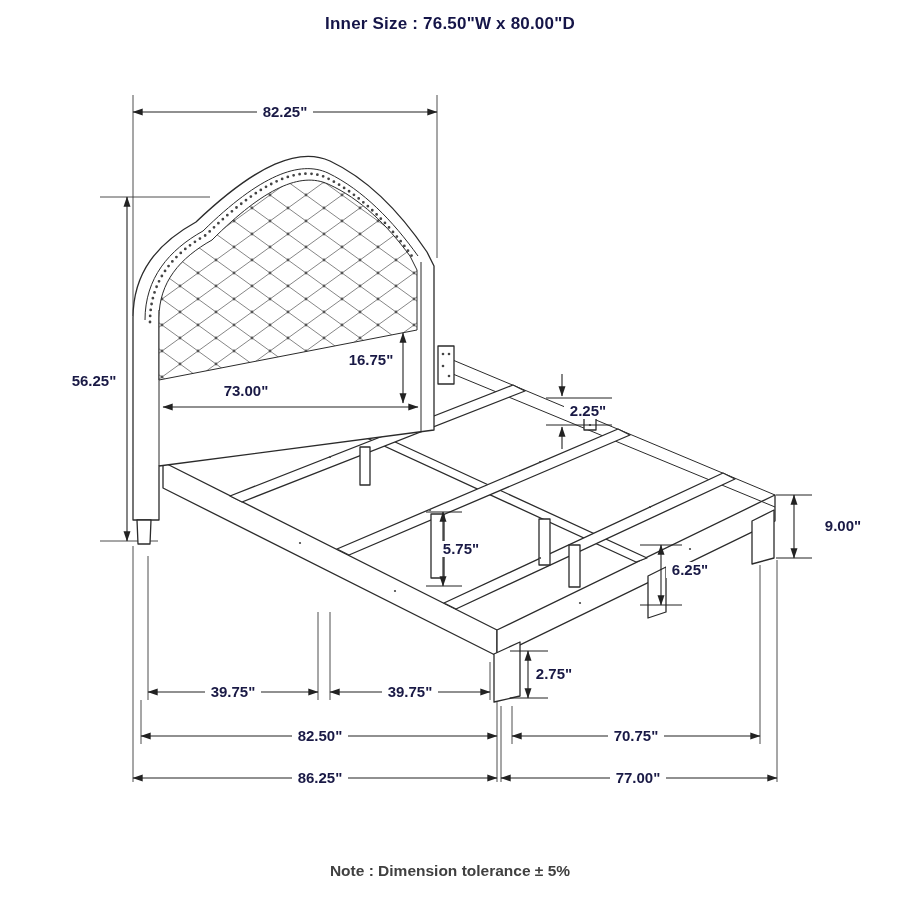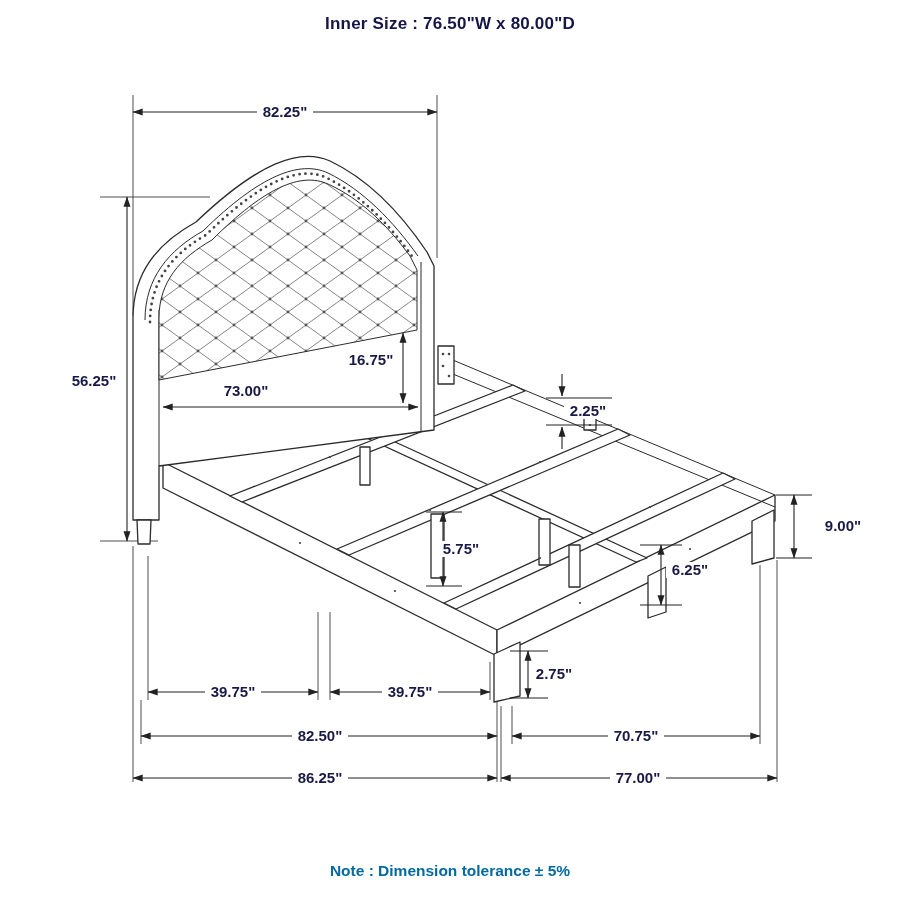--- a/index.html
+++ b/index.html
@@ -1,18 +1,18 @@
 <!DOCTYPE html>
 <html><head>
 <meta charset="utf-8">
 <style>
   html,body{margin:0;padding:0;background:#fff;}
   body{width:900px;height:900px;position:relative;font-family:"Liberation Sans",sans-serif;overflow:hidden;}
   .title{position:absolute;top:14px;left:0;width:900px;text-align:center;font-size:17px;font-weight:bold;color:#151548;letter-spacing:.2px;}
-  .note{position:absolute;top:862px;left:0;width:900px;text-align:center;font-size:15.5px;font-weight:bold;color:#0369a1;}
+  .note{position:absolute;top:862px;left:0;width:900px;text-align:center;font-size:15.5px;font-weight:bold;color:#404040;}
   svg{position:absolute;top:0;left:0;}
   .outline{fill:#fff;stroke:#2b2b2b;stroke-width:1.3;stroke-linejoin:round;}
   .thin{fill:none;stroke:#2b2b2b;stroke-width:1;}
   .ext{stroke:#3a3a3a;stroke-width:0.9;}
   .dim{stroke:#222;stroke-width:1.1;}
   .tick{stroke:#222;stroke-width:1;}
   .lbl{font-family:"Liberation Sans",sans-serif;font-size:15px;font-weight:bold;fill:#191945;text-anchor:middle;}
   .lbl-bg{fill:#ffffff;}
   .dot{fill:#444;}
   .trim-dots{fill:none;stroke:#444;stroke-width:2.8;stroke-dasharray:0 6;stroke-linecap:round;}

